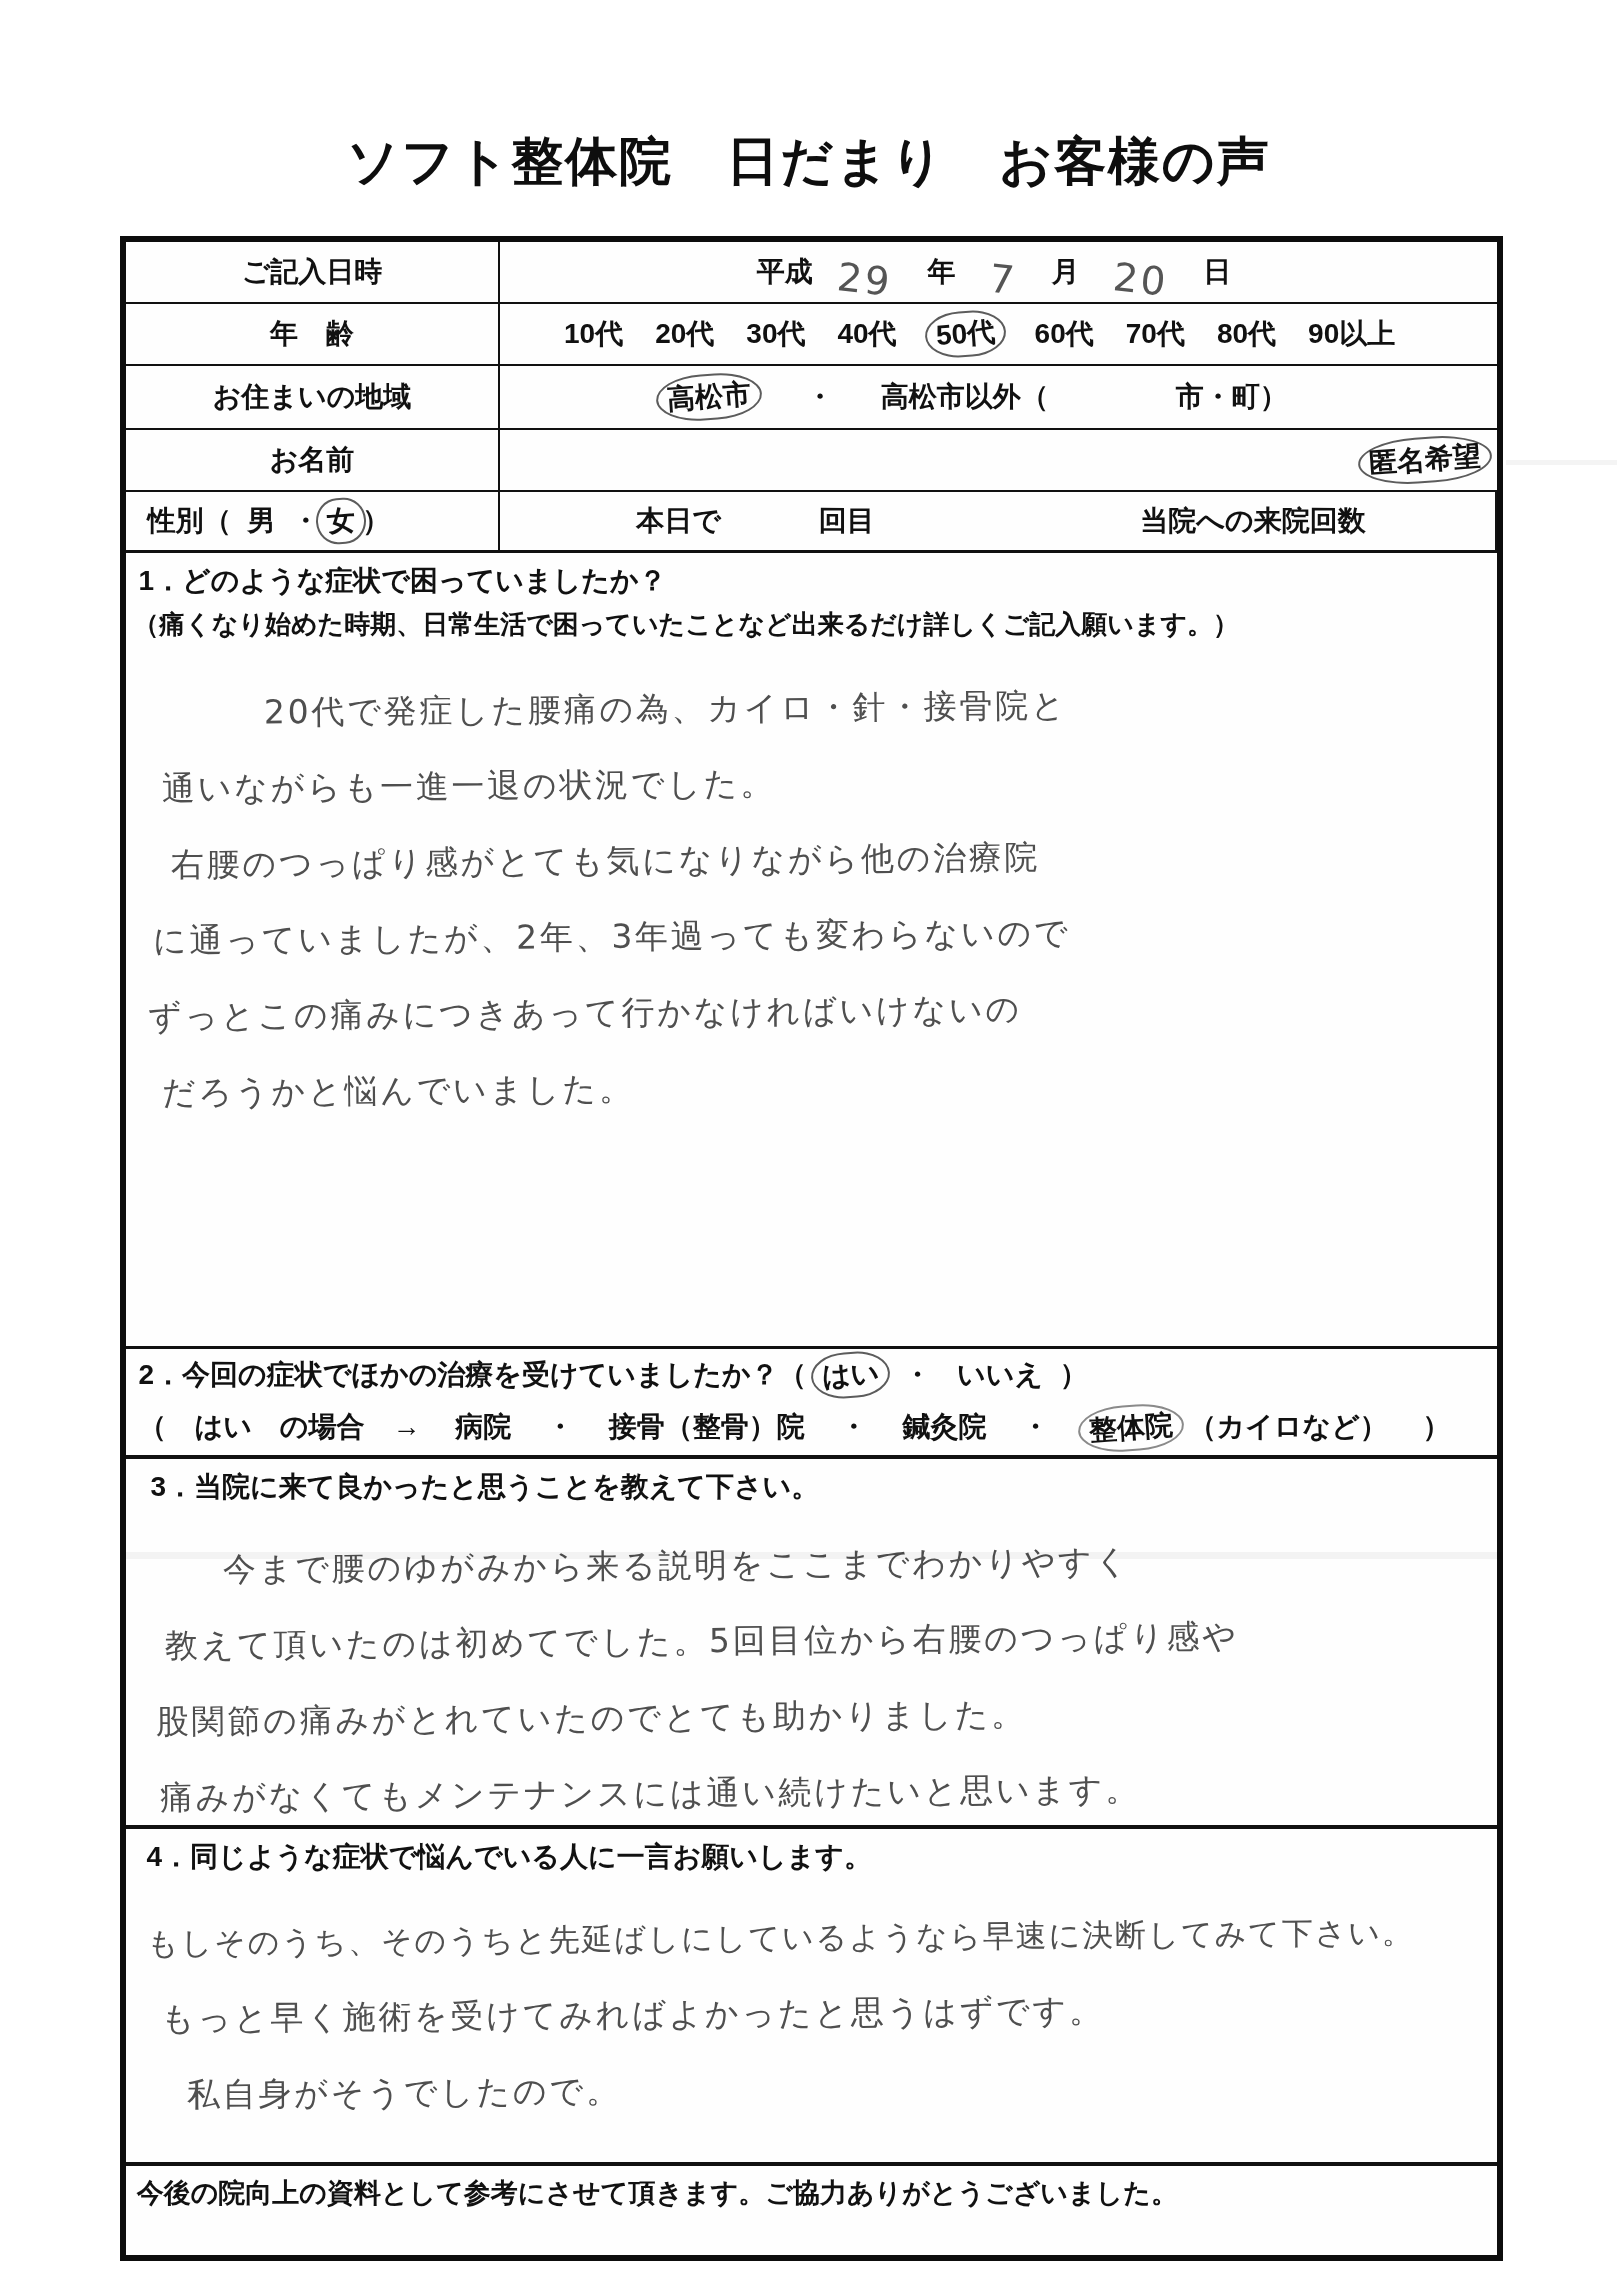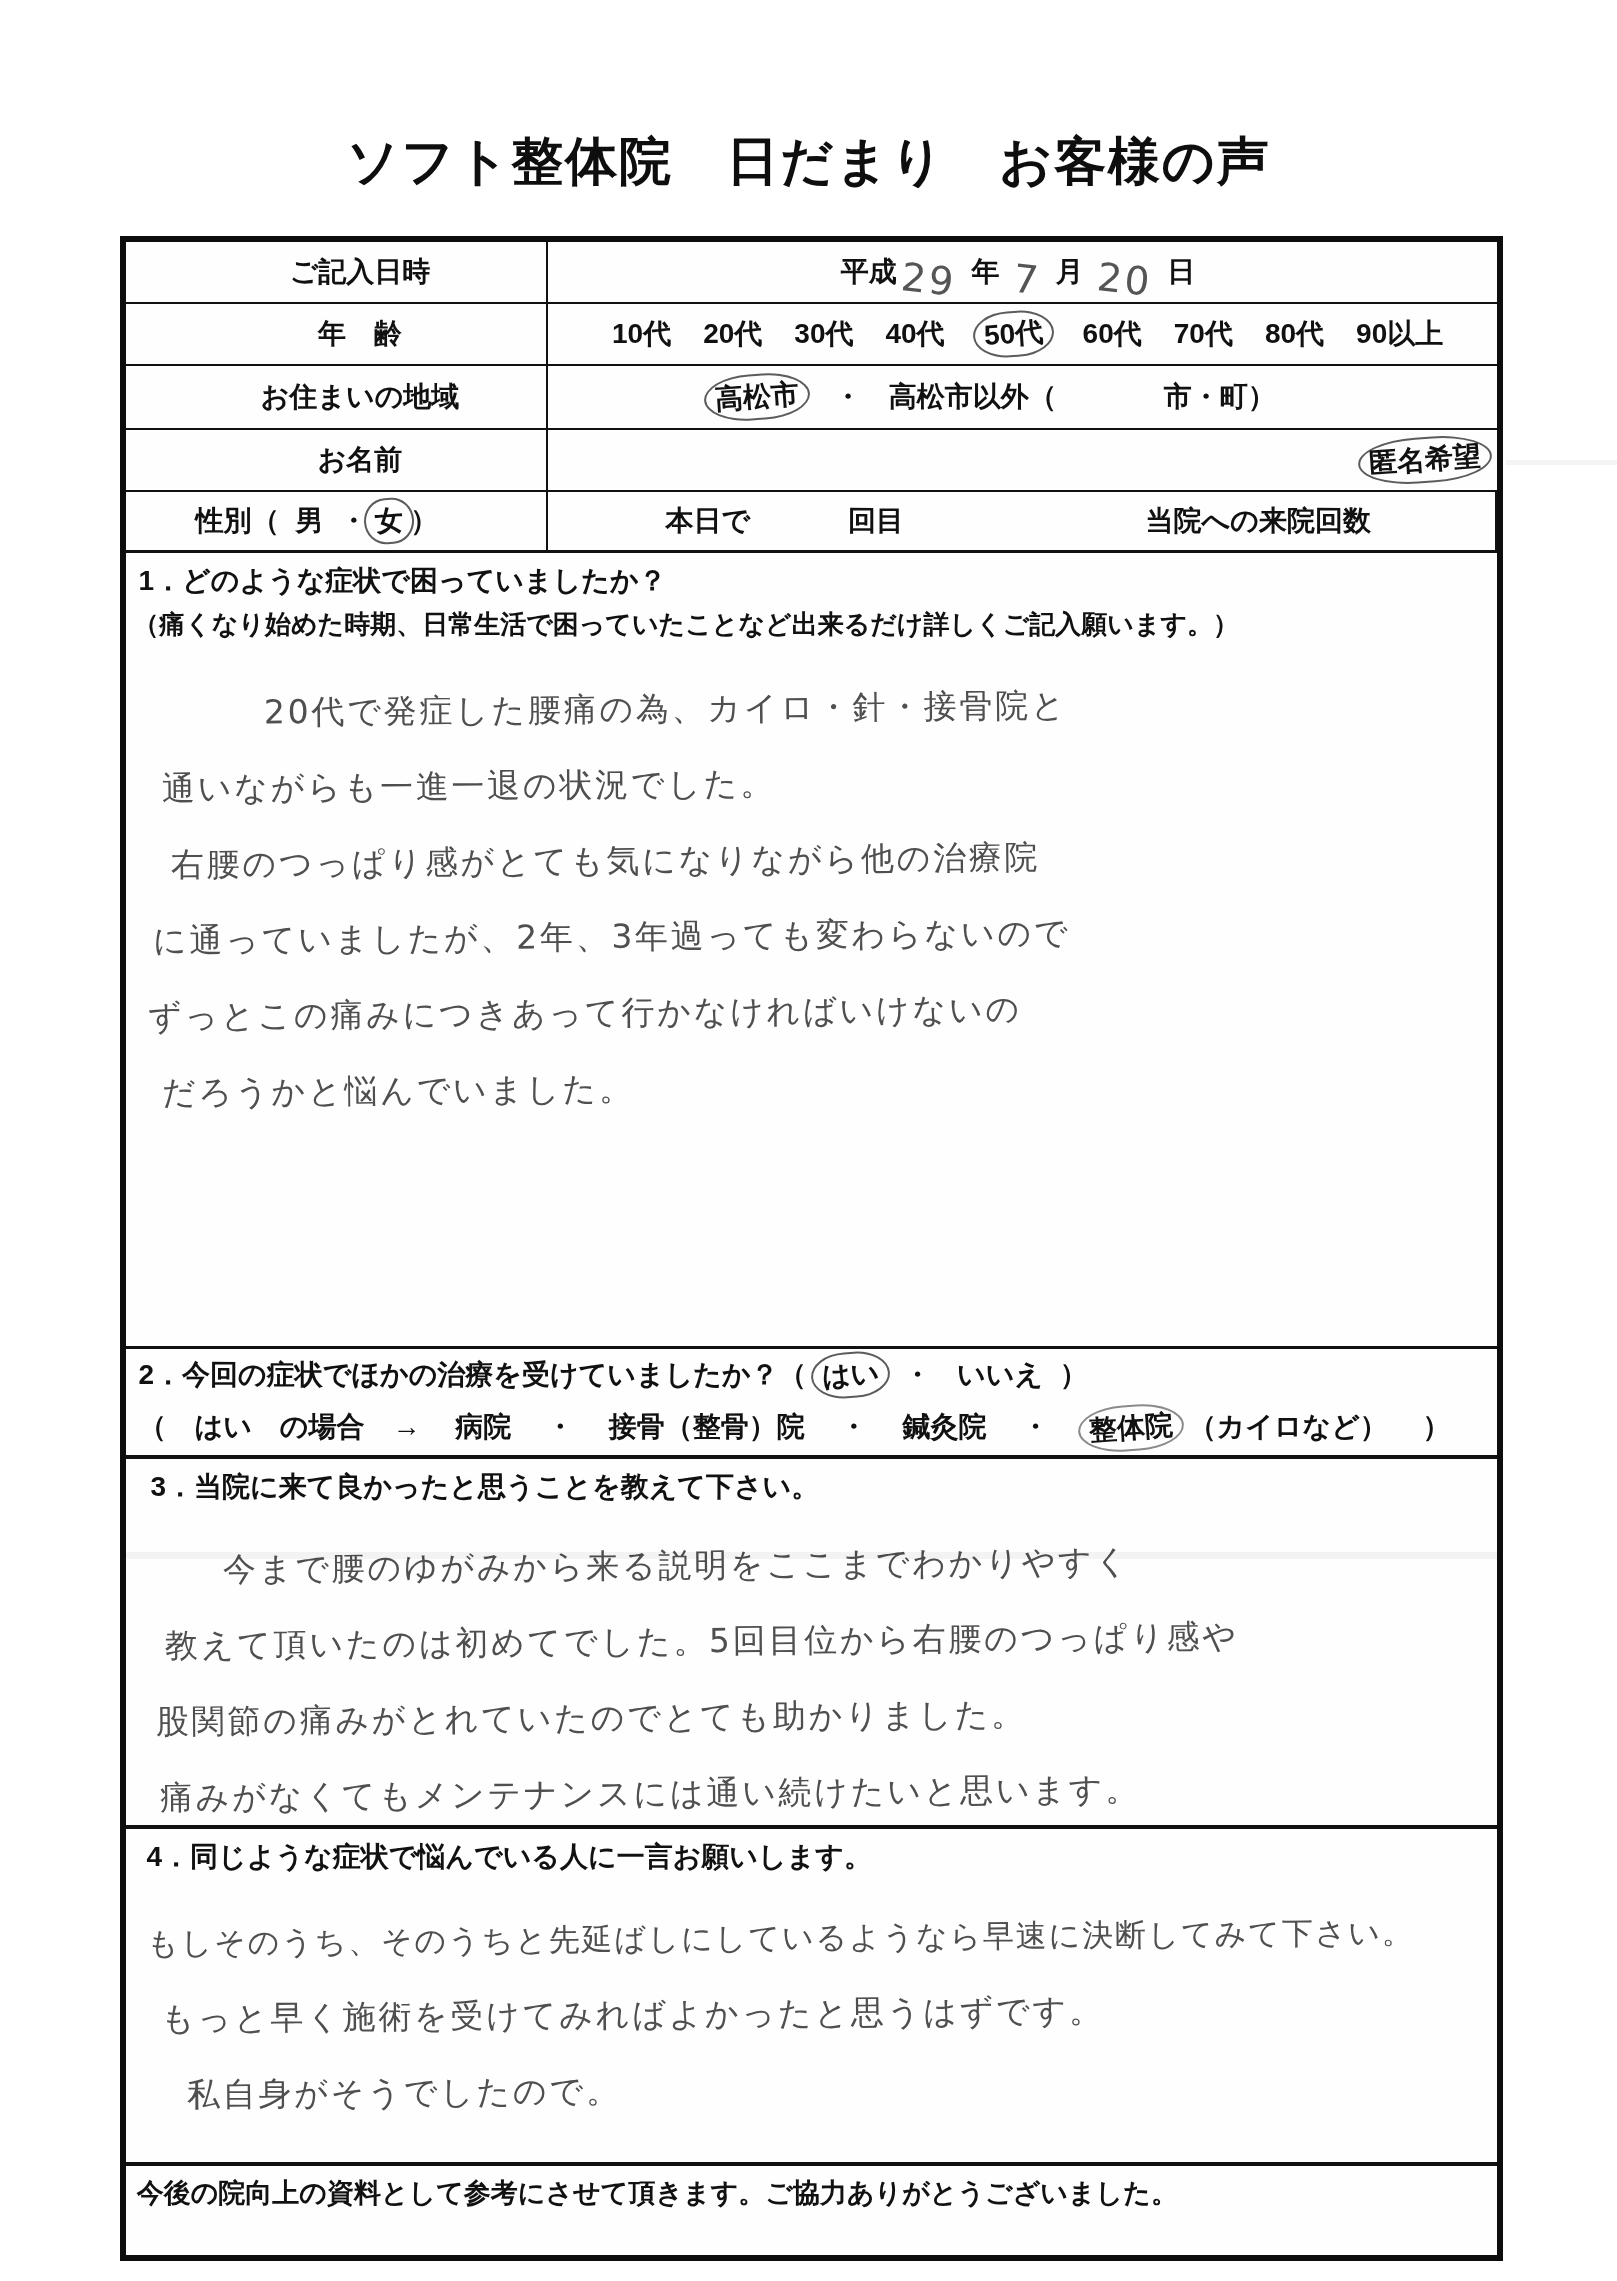--- a/index.html
+++ b/index.html
@@ -17,28 +17,28 @@
     font-size:52px; font-weight:bold; letter-spacing:1.8px;
     margin:0; color:#0e0e0e;
   }
   .form {
     position:absolute; left:120px; top:236px;
     width:1383px;
     border:6.2px solid #0d0d0d;
     box-sizing:border-box;
     background:#fefefe;
   }
-  .row { display:flex; border-bottom:2.7px solid #111; box-sizing:border-box;padding-left:48px; }
+  .row { display:flex; border-bottom:2.7px solid #111; box-sizing:border-box; }
   .cell { box-sizing:border-box; display:flex; align-items:center; }
   .label-cell {
     width:374px; border-right:2.7px solid #111;
     justify-content:center; font-weight:bold; font-size:28px;
     flex-shrink:0;
   }
-  .content-cell { flex:1; font-weight:bold; font-size:28px; }
+  .content-cell { flex:1; font-weight:bold; font-size:28px;gap:20px; }
   .center { justify-content:center; }
   .printed { font-weight:bold; }
   .sp-s { margin:0 9px; }
   .sp-m { margin:0 16px; }
   .sp-l { margin:0 27px; }
   .hand {
     font-family:"DejaVu Sans", sans-serif;
     color:#4f4f4f; font-weight:normal;
     letter-spacing:2.7px;
   }

